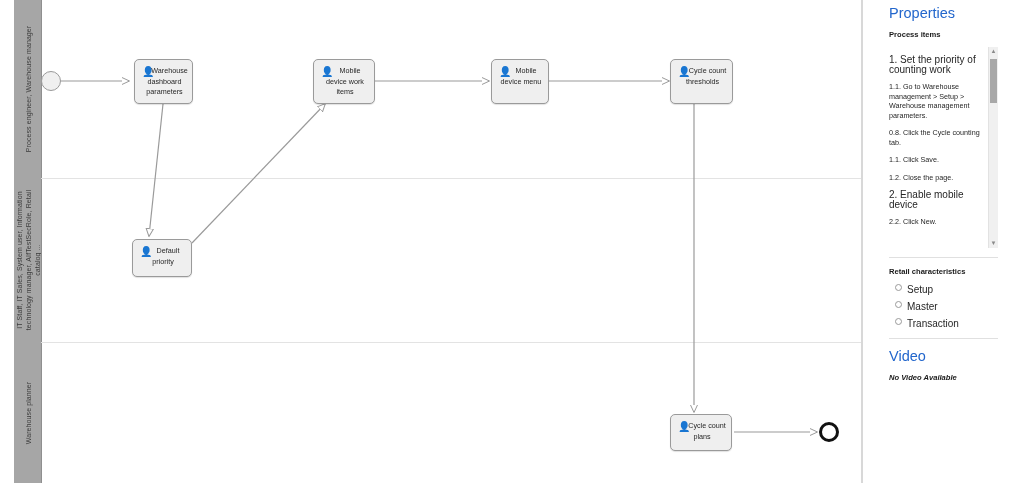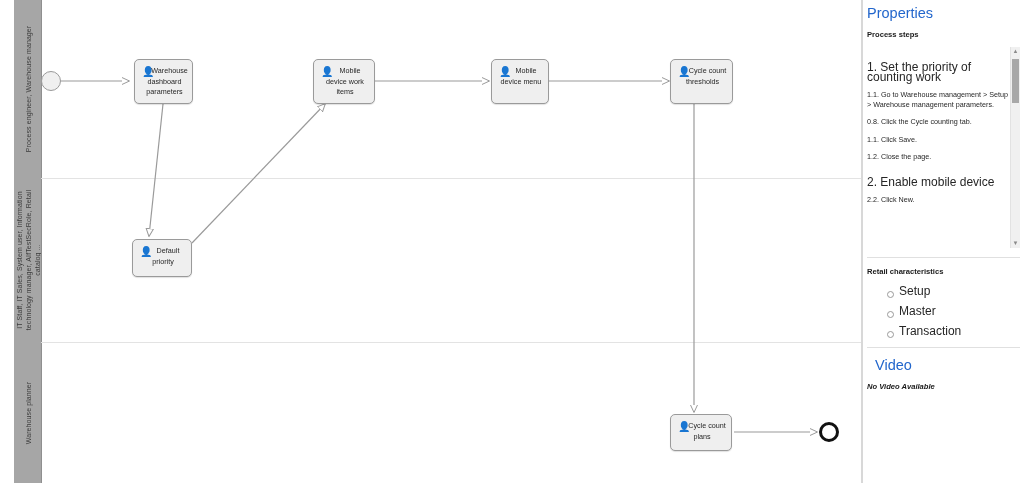--- a/index.html
+++ b/index.html
@@ -131,21 +131,21 @@
   
   #properties {
     position: absolute;
     left: 862px;
     top: 0;
     width: 162px;
     height: 483px;
     background: #ffffff;
     border-left: 1px solid #d8d8d8;
     box-sizing: border-box;
-    padding: 0 4px;
+    padding: 0 26px;
     overflow: hidden;
   }
   .panel-h1 {
     color: #2266cc;
     font-size: 14.5px;
     font-weight: normal;
     margin: 5px 0 9px 0;
     line-height: 16px;
   }
   .panel-h2 {
@@ -154,24 +154,24 @@
     color: #1a1a1a;
     margin: 0 0 8px 0;
   }
   #steps-wrap {
     position: relative;
     height: 201px;
     overflow: hidden;
     padding-right: 12px;
   }
   .step-l1 {
-    font-size: 12px;
+    font-size: 10px;
     line-height: 9.5px;
     color: #262626;
-    margin: 16px 0 8px 0;
+    margin: 8px 0 8px 0;
   }
   .step-l2 {
     font-size: 7.2px;
     line-height: 9.5px;
     color: #262626;
     margin: 0 0 8px 0;
   }
   .inner-scrollbar {
     position: absolute;
     right: 0;
@@ -199,43 +199,43 @@
     height: 44px;
     background: #a8a8a8;
   }
   .panel-rule {
     height: 1px;
     background: #e0e0e0;
     margin: 9px 0 9px 0;
   }
   .radio-row {
     display: flex;
-    align-items: flex-end;
-    margin: 0 0 6px 20px;
-    font-size: 12px;
+    align-items: flex-start;
+    margin: 0 0 6px 6px;
+    font-size: 10px;
     color: #262626;
   }
   .radio-dot {
     width: 7px;
     height: 7px;
     border: 1px solid #9a9a9a;
     border-radius: 50%;
     background: #fff;
     margin-right: 5px;
     flex: 0 0 auto;
     box-sizing: border-box;
   }
   .no-video {
     font-size: 7.6px;
     font-weight: bold;
     color: #1a1a1a;
     margin: 0;
     font-style: italic;
   }
-  .panel-h1.video { margin-top: 6px; margin-left: 8px; }
+  .panel-h1.video { margin-top: 6px; }
 </style>
 </head>
 <body>
 
 <div id="app">
 
   <div id="canvas">
 
     <div class="lane-header-strip" style="top:0px;height:178px;">
       <div class="lane-title">Process engineer, Warehouse manager</div>
@@ -305,21 +305,21 @@
       <span class="node-person">👤</span>
       <div class="node-label indent-first">Cycle count plans</div>
     </div>
 
     <div class="end-node" style="left:819px;top:422px;"></div>
   </div>
 
   <div id="properties">
     <div class="panel-h1">Properties</div>
 
-    <div class="panel-h2">Process steps</div>
+    <div class="panel-h2">Process items</div>
 
     <div id="steps-wrap">
       <div id="steps-body">
           <div class="step-l1">1. Set the priority of counting work</div>
           <div class="step-l2">1.1. Go to Warehouse management &gt; Setup &gt; Warehouse management parameters.</div>
           <div class="step-l2">0.8. Click the Cycle counting tab.</div>
           <div class="step-l2">1.1. Click Save.</div>
           <div class="step-l2">1.2. Close the page.</div>
           <div class="step-l1">2. Enable mobile device</div>
           <div class="step-l2">2.2. Click New.</div>

